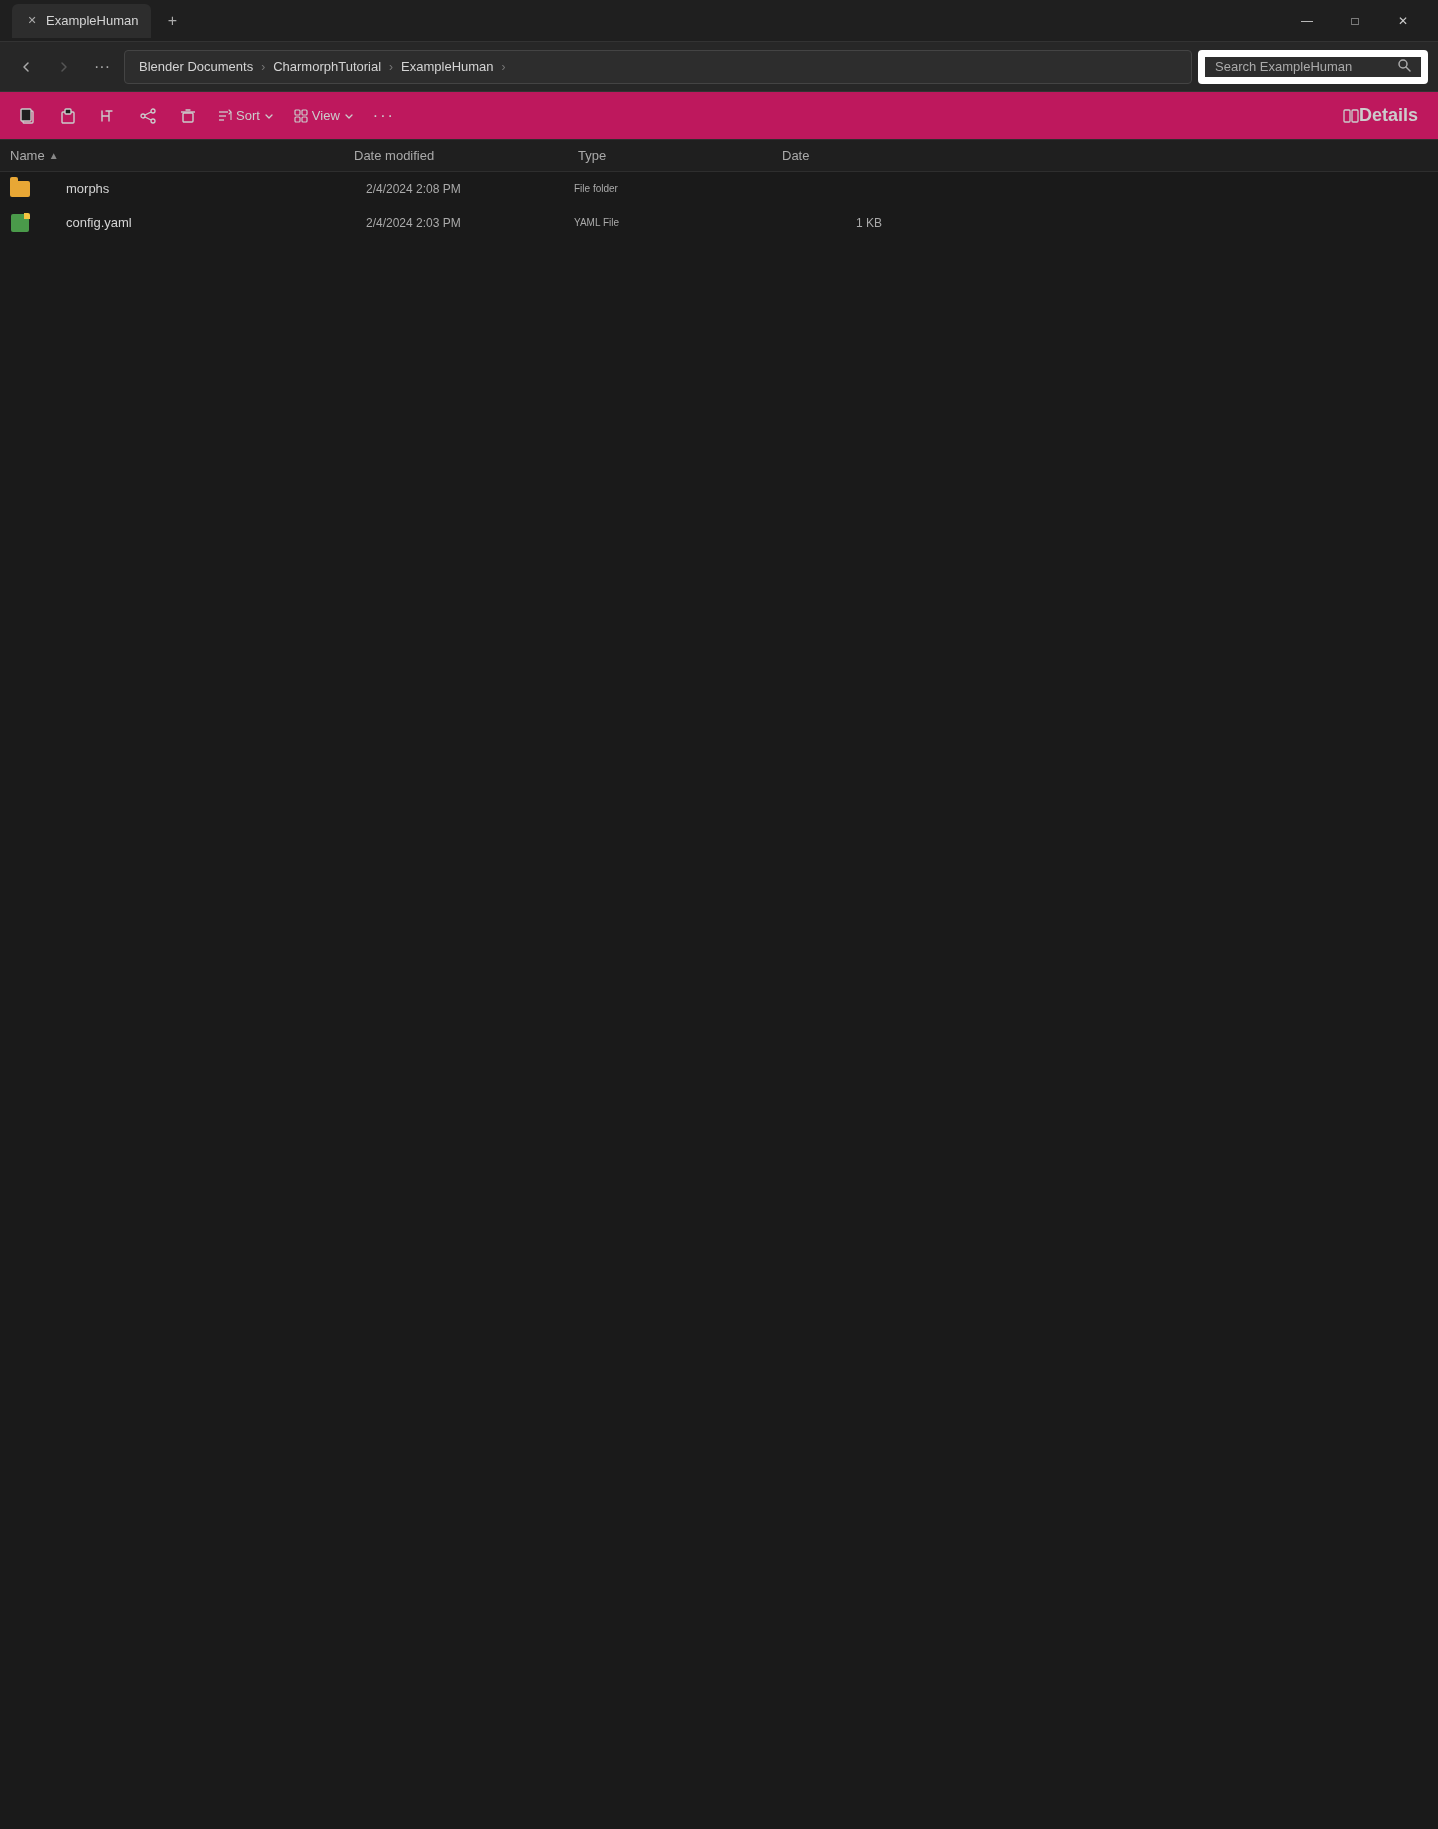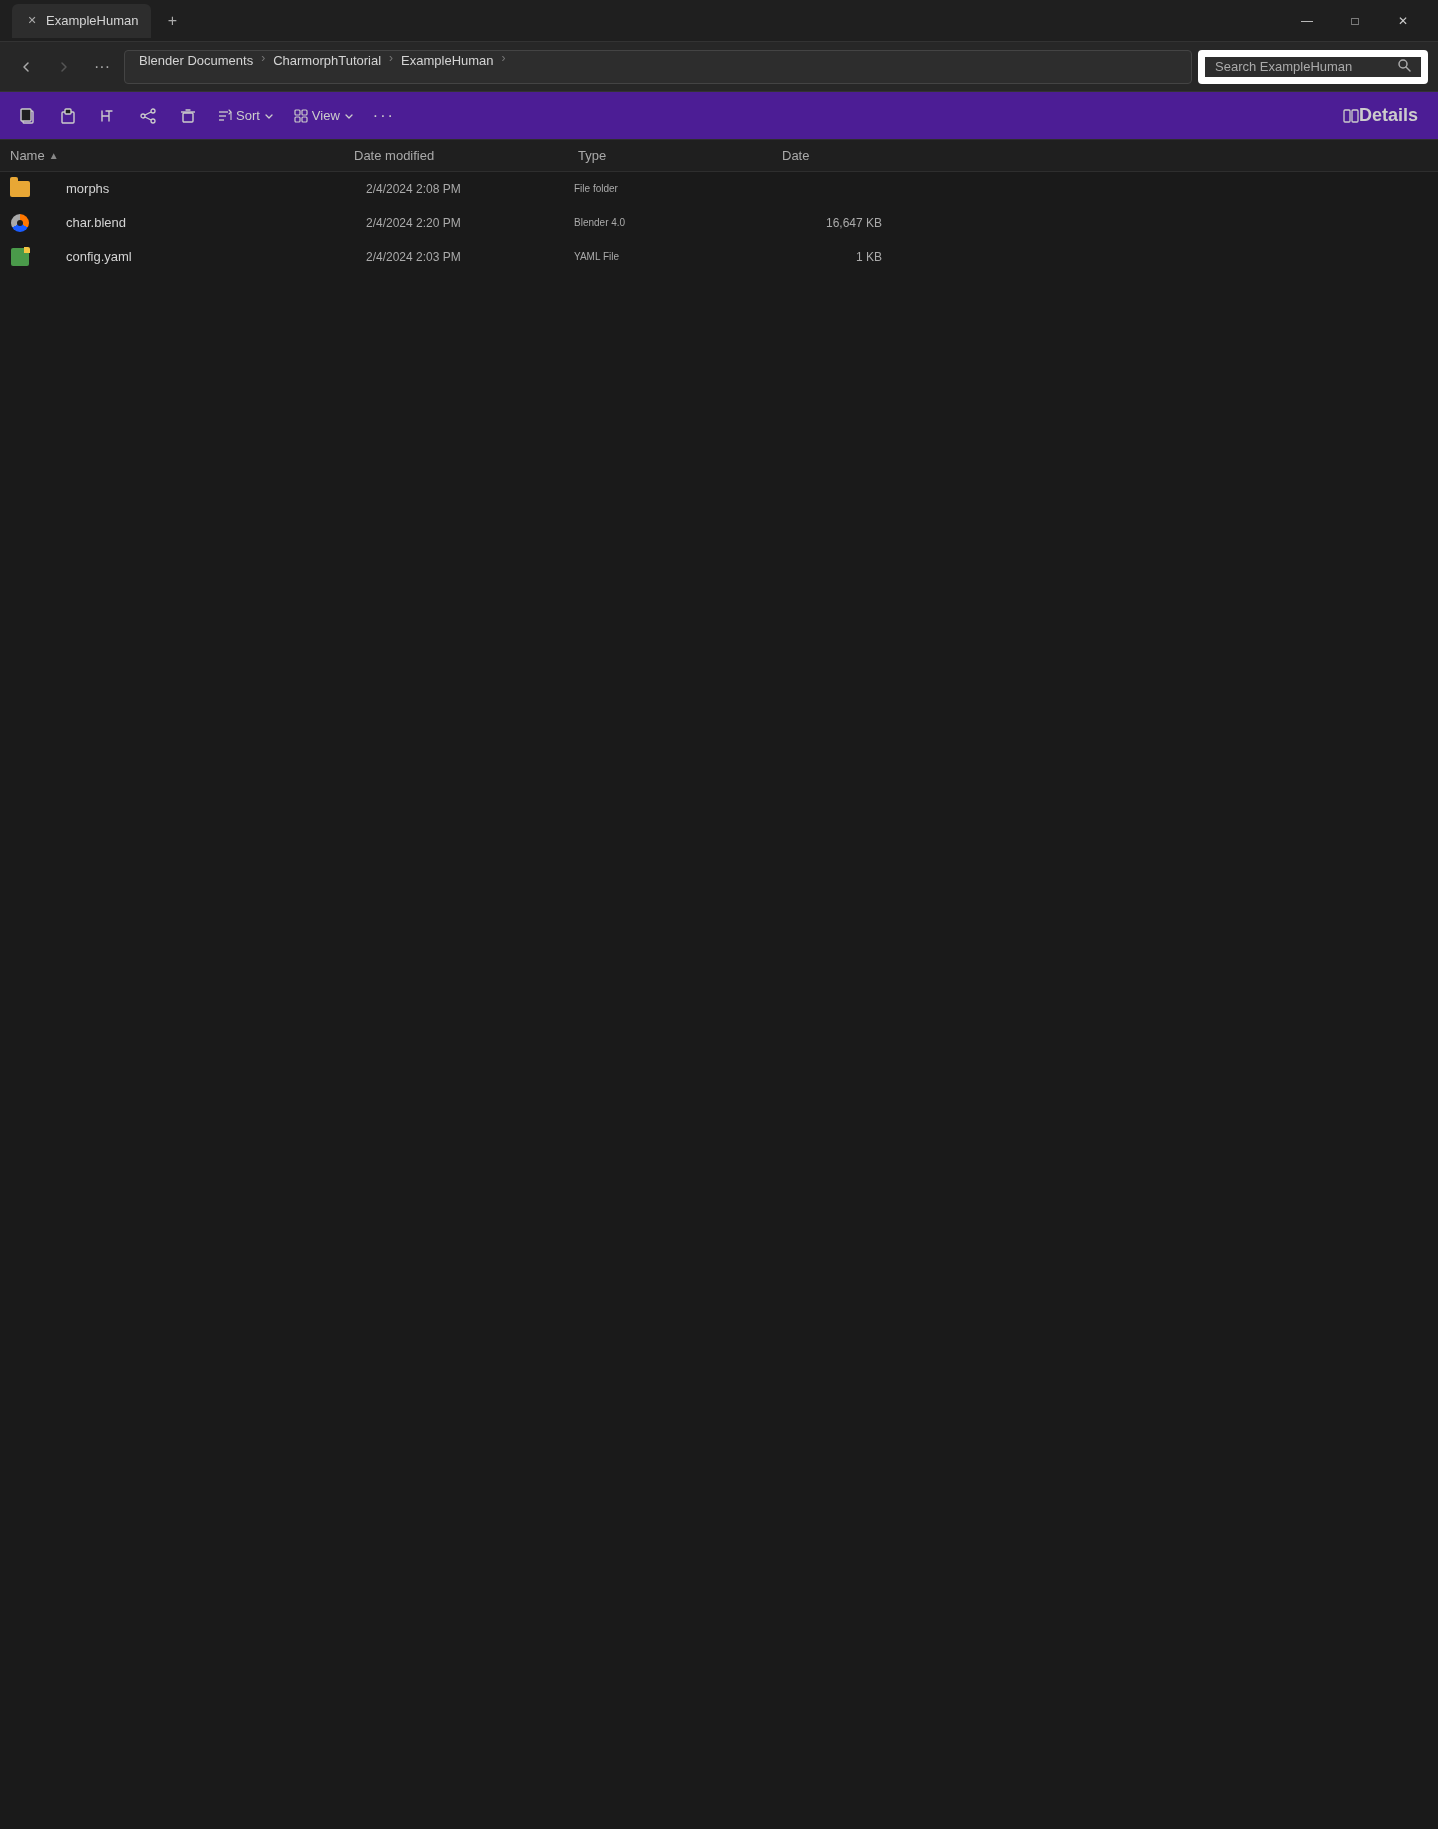--- a/index.html
+++ b/index.html
@@ -108,21 +108,21 @@
       width: 32px;
       height: 32px;
       border-radius: 4px;
       cursor: pointer;
       color: #aaa;
       font-size: 14px;
     }
 
     .breadcrumb-bar {
       display: flex;
-      align-items: flex-start;
+      align-items: center;
       background: #2d2d2d;
       border: 1px solid #444;
       border-radius: 4px;
       height: 34px;
       padding: 0 10px;
       flex: 1;
       gap: 4px;
       font-size: 13px;
       color: #d4d4d4;
     }
@@ -149,21 +149,21 @@
       width: 230px;
       gap: 6px;
       font-size: 13px;
       color: #aaa;
     }
 
     
     .toolbar {
       display: flex;
       align-items: center;
-      background: #4c1d95;
+      background: #be185d;
       height: 48px;
       padding: 0 10px;
       gap: 4px;
       border-bottom: 1px solid #2e2e2e;
     }
 
     .toolbar-btn {
       display: flex;
       align-items: center;
       justify-content: center;
@@ -505,29 +505,20 @@
     <div class="file-icon">
         <div class="folder-icon"></div>
       </div>
     <span class="file-name">morphs</span>
     <span class="file-date">2/4/2024 2:08 PM</span>
     <span class="file-type">File folder</span>
     <span class="file-size"></span>
   </div>
     <div class="file-row">
     <div class="file-icon">
-        <div class="blender-icon"></div>
-      </div>
-    <span class="file-name">char.blend</span>
-    <span class="file-date">2/4/2024 2:20 PM</span>
-    <span class="file-type">Blender 4.0</span>
-    <span class="file-size">16,647 KB</span>
-  </div>
-    <div class="file-row">
-    <div class="file-icon">
         <div class="yaml-icon"></div>
       </div>
     <span class="file-name">config.yaml</span>
     <span class="file-date">2/4/2024 2:03 PM</span>
     <span class="file-type">YAML File</span>
     <span class="file-size">1 KB</span>
   </div>
   </div>
 
 </body></html>

